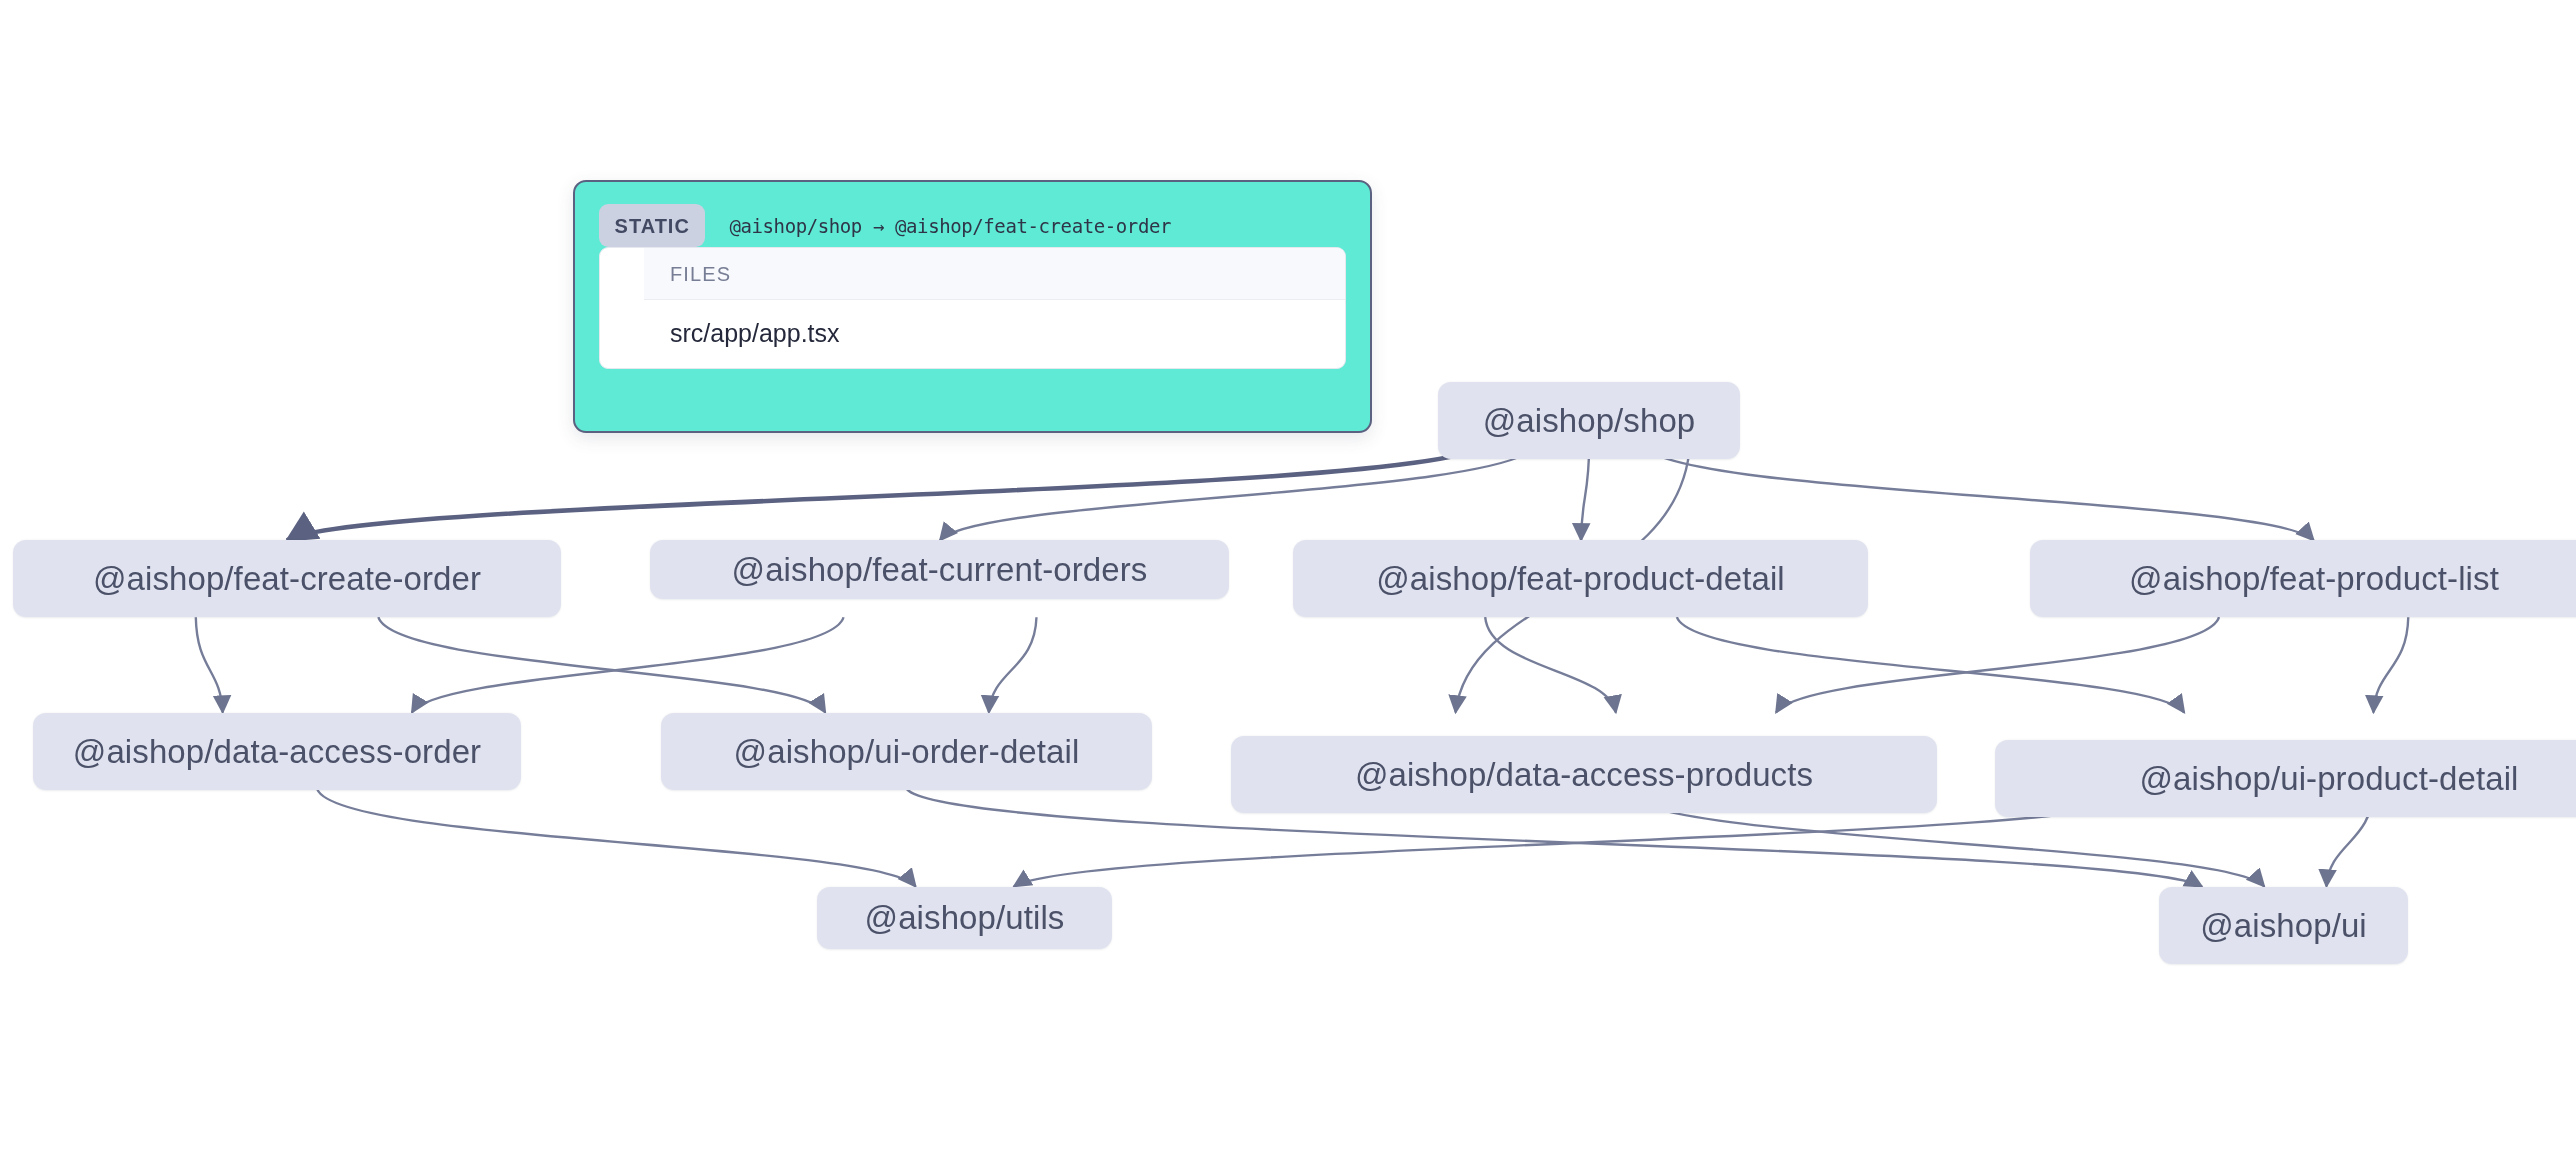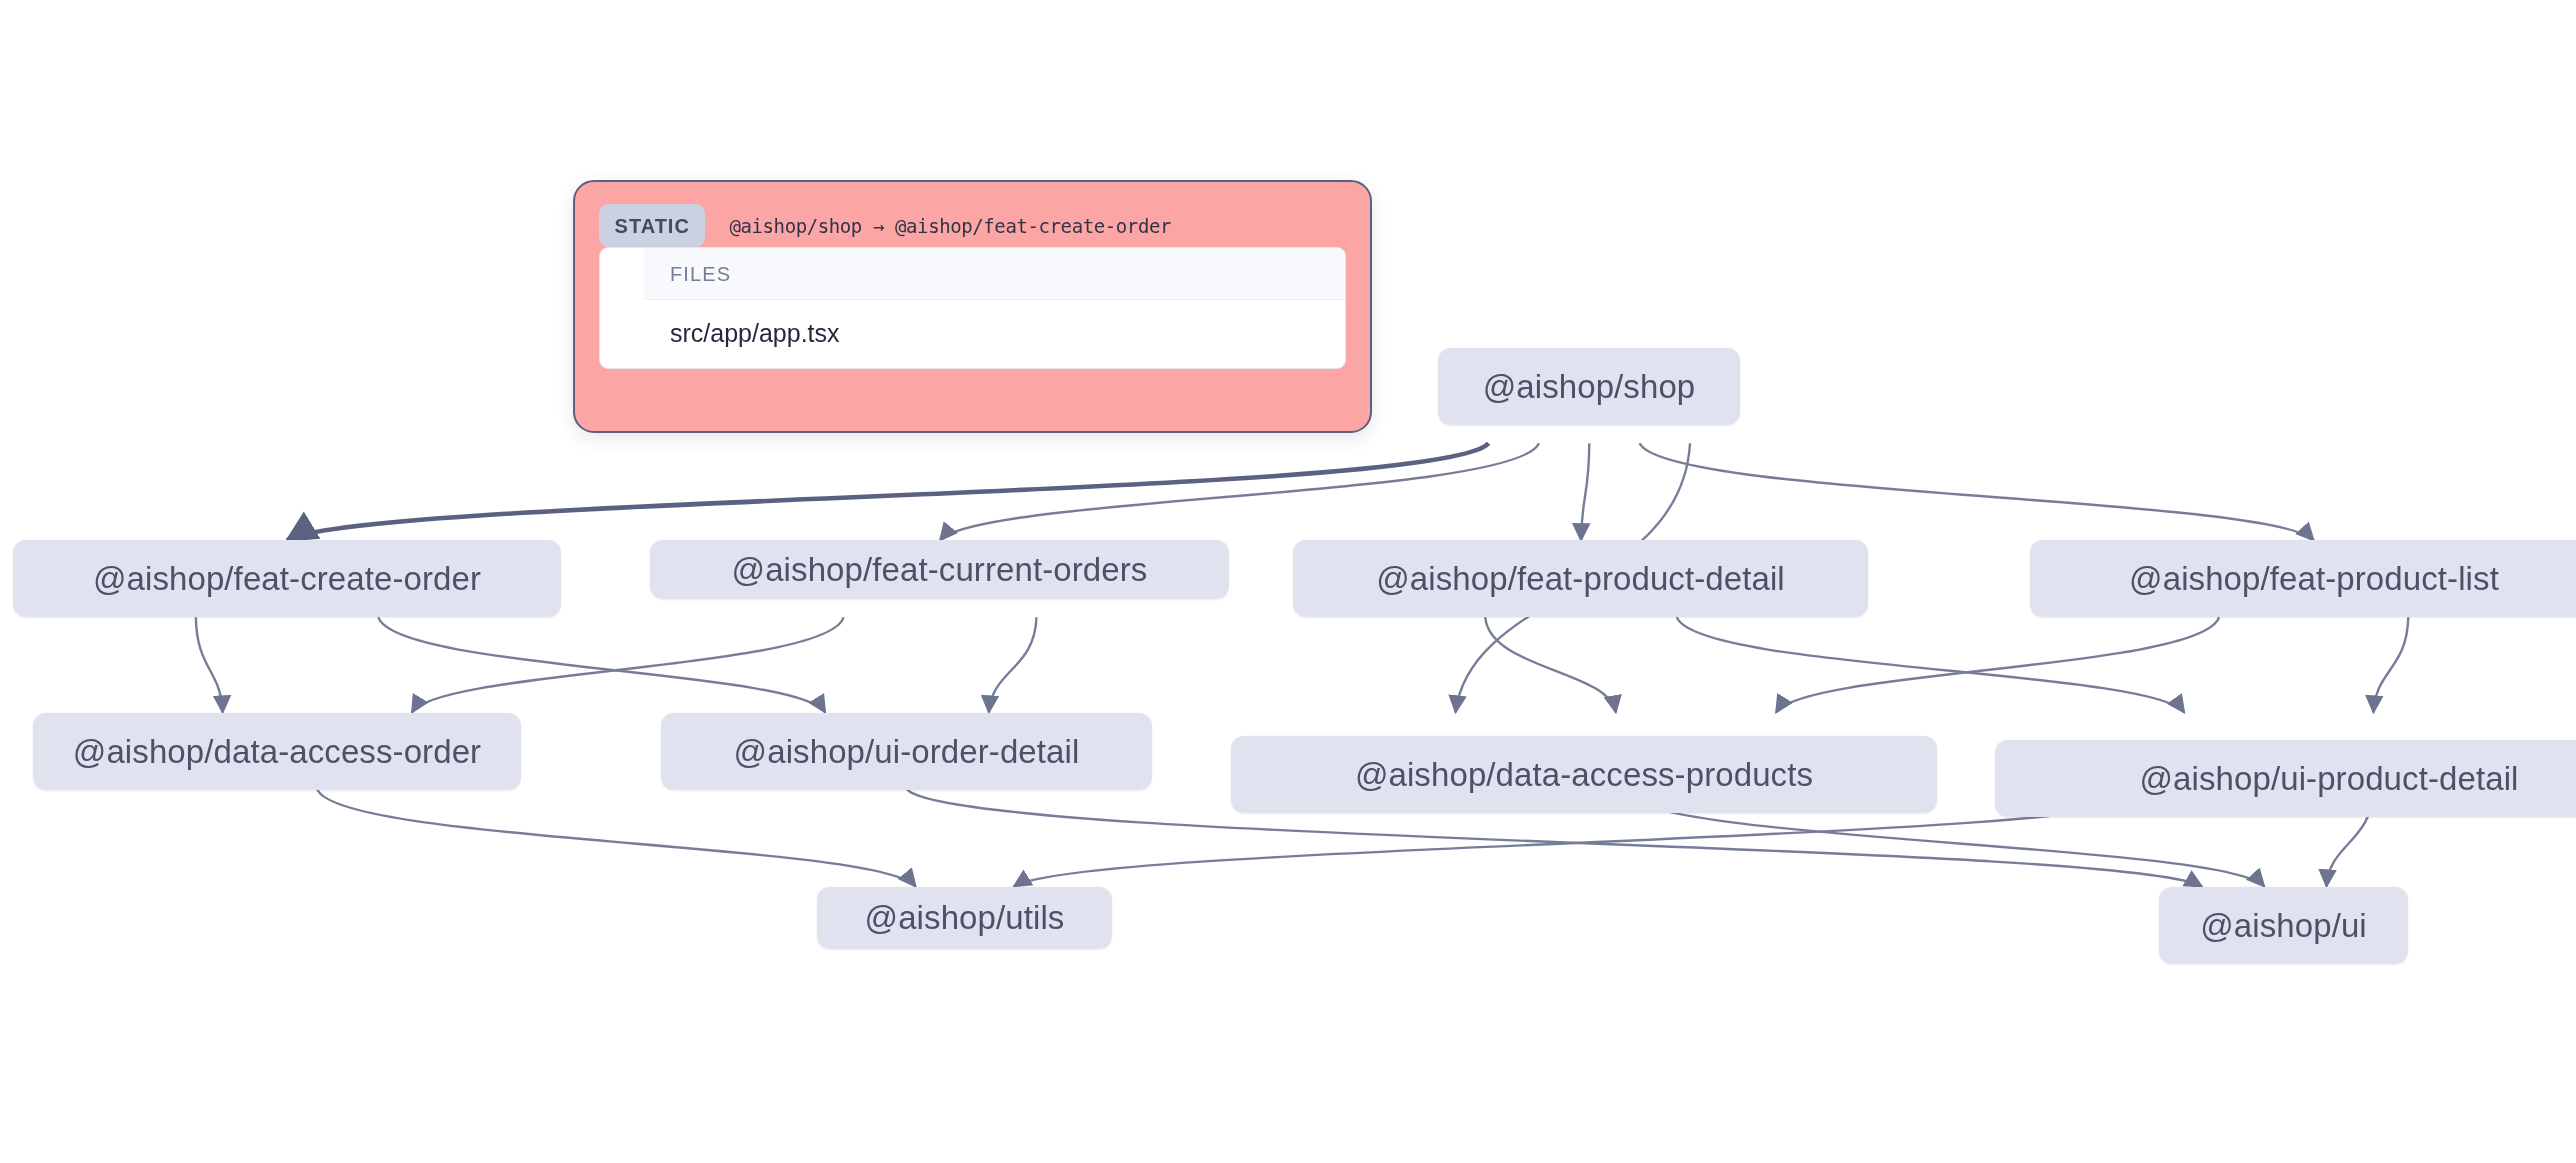--- a/index.html
+++ b/index.html
@@ -45,23 +45,23 @@
     font-family: "Liberation Sans", sans-serif;
     letter-spacing: 0.1px;
     white-space: nowrap;
     box-shadow: 0 0.9px 1.8px rgba(60,64,90,0.10);
   }
 
   
   #edge-tooltip {
     position: absolute;
     box-sizing: border-box;
-    background: #fca5a5;
+    background: #5eead4;
     border: 2.7px solid #5b6180;
-    border-radius: 21px;
+    border-radius: 13px;
     box-shadow: 0 5.5px 16.5px rgba(60,64,90,0.12);
     z-index: 30;
     padding: 22px 24px 24px 24px;
   }
   .tt-head {
     display: flex;
     align-items: center;
     gap: 24px;
   }
   .tt-badge {
@@ -133,21 +133,21 @@
         <path d="M 2629.3333333333335 674 C 2627.9653333333335 731.2, 2593.6133333333337 731.2, 2591.3333333333335 778" fill="none" stroke="#767d99" stroke-width="2.6" marker-end="url(#ah)"></path>
         <path d="M 346 862 C 369.52 920.3, 960.1333333333333 920.3, 999.3333333333334 968" fill="none" stroke="#767d99" stroke-width="2.6" marker-end="url(#ah)"></path>
         <path d="M 990 862 C 1040.904 920.3, 2319.16 920.3, 2404 968" fill="none" stroke="#767d99" stroke-width="2.6" marker-end="url(#ah)"></path>
         <path d="M 1764 862 C 1789.488 920.3, 2429.52 920.3, 2472 968" fill="none" stroke="#767d99" stroke-width="2.6" marker-end="url(#ah)"></path>
         <path d="M 2384.6666666666665 862 C 2338.6586666666667 920.3, 1183.3466666666668 920.3, 1106.6666666666667 968" fill="none" stroke="#767d99" stroke-width="2.6" marker-end="url(#ah)"></path>
         <path d="M 2591.3333333333335 862 C 2589.4853333333335 920.3, 2543.08 920.3, 2540 968" fill="none" stroke="#767d99" stroke-width="2.6" marker-end="url(#ah)"></path>
       </g>
   </svg>
 
   <div id="node-layer">
-      <div class="node" style="left: 1438px; top: 348px; width: 302px; height: 77px;">
+      <div class="node" style="left: 1438px; top: 382px; width: 302px; height: 77px;">
         <span>@aishop/shop</span>
       </div>
       <div class="node" style="left: 13px; top: 540px; width: 548px; height: 77px;">
         <span>@aishop/feat-create-order</span>
       </div>
       <div class="node" style="left: 650px; top: 540px; width: 579px; height: 59px;">
         <span>@aishop/feat-current-orders</span>
       </div>
       <div class="node" style="left: 1293px; top: 540px; width: 575px; height: 77px;">
         <span>@aishop/feat-product-detail</span>

